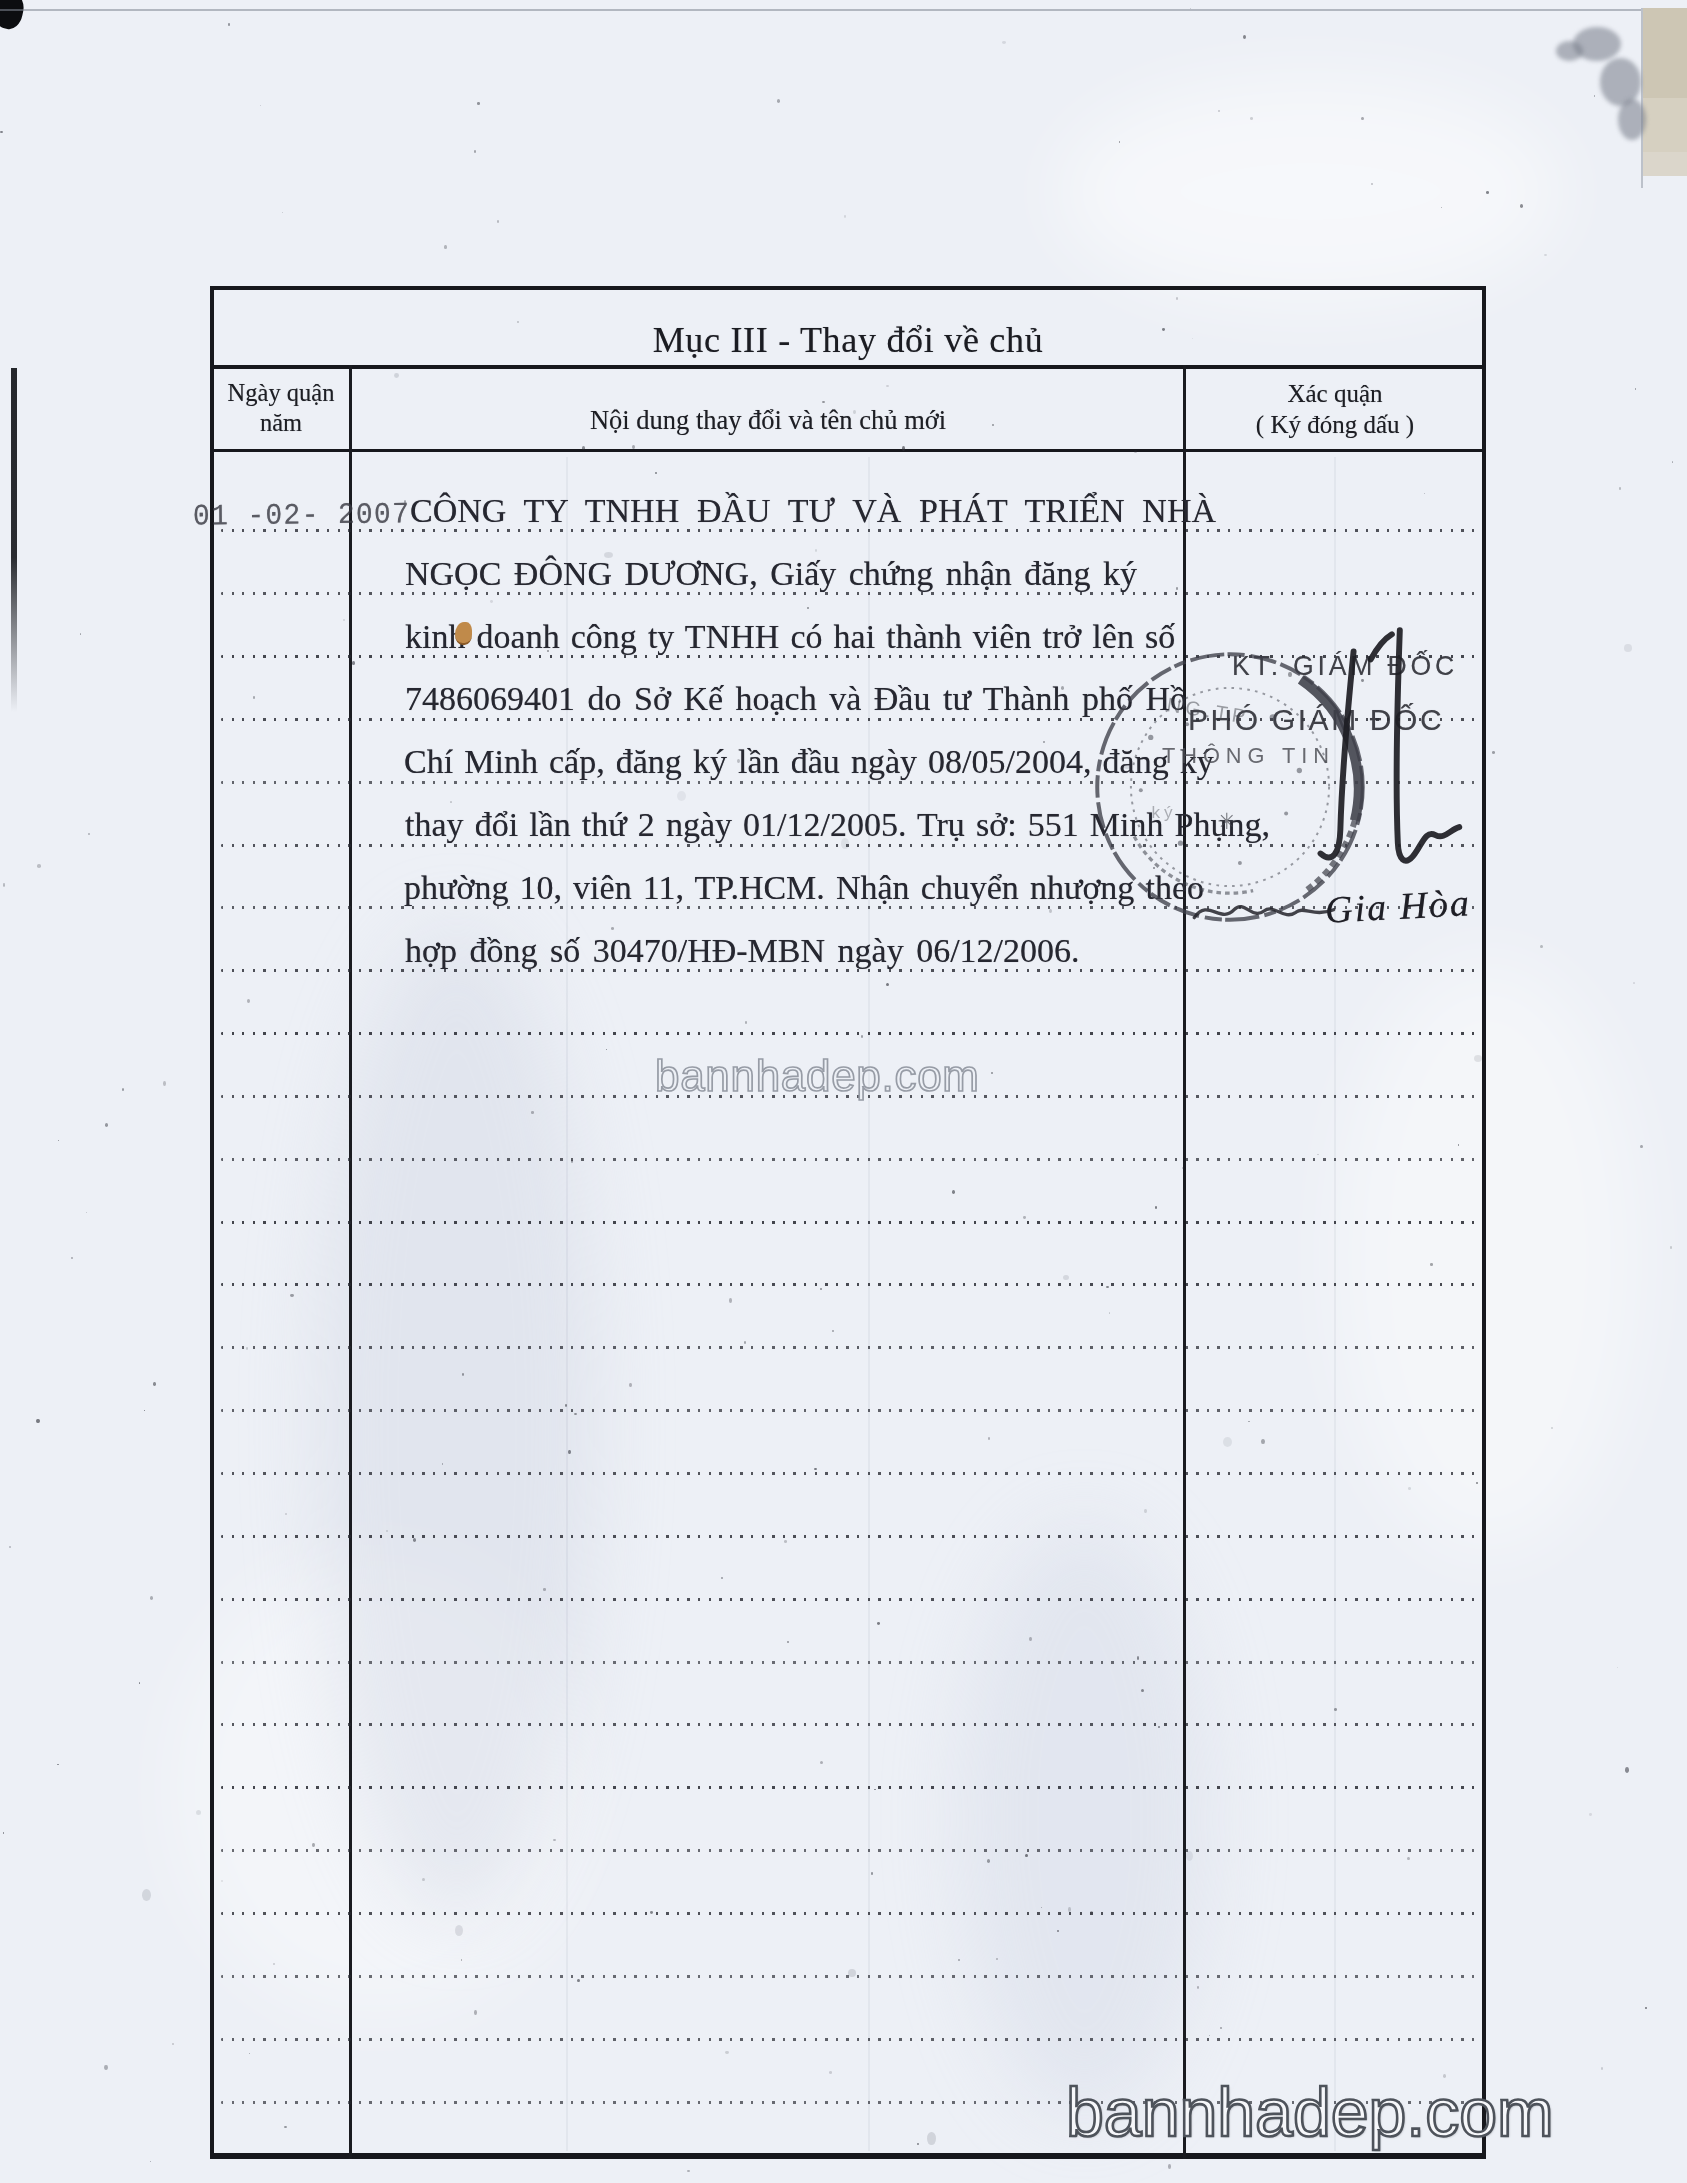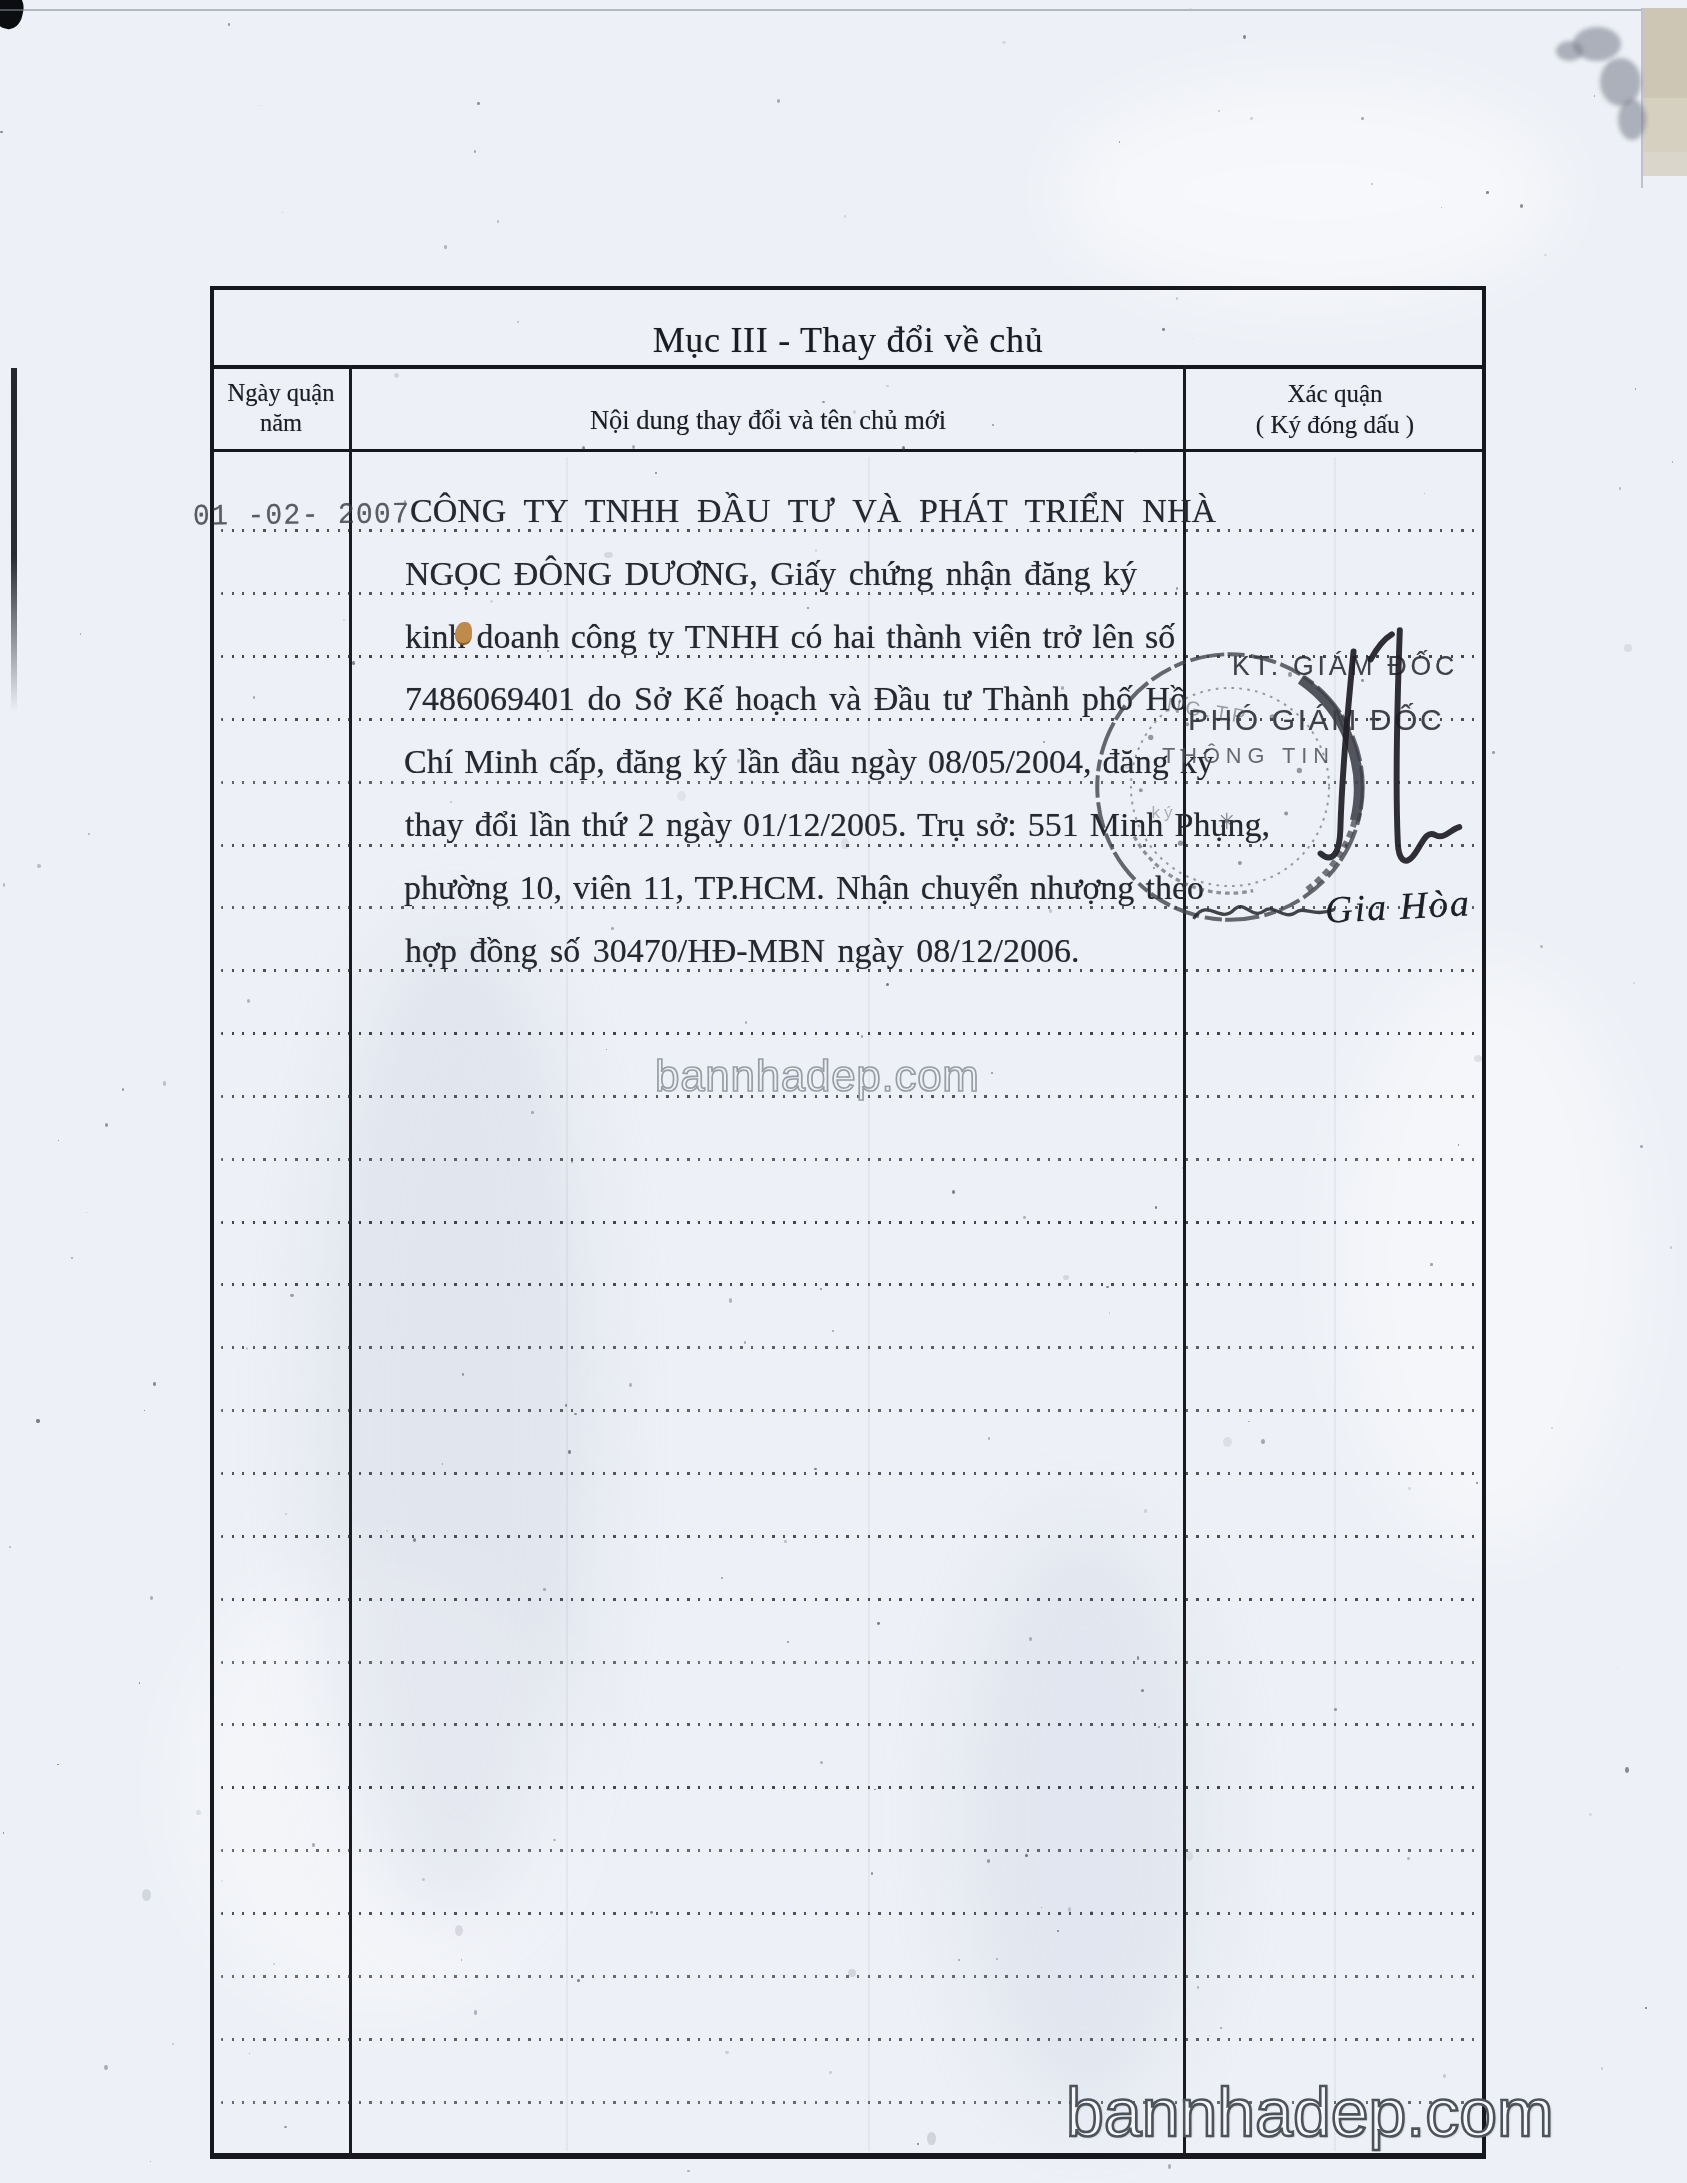--- a/index.html
+++ b/index.html
@@ -123,21 +123,21 @@
     <div class="rule" style="top: 2101px; opacity: 0.73;"></div>
   </div>
 <div id="typed">
     <div class="typed-line" style="left: 410px; top: 491px; word-spacing: 9.3px;">CÔNG TY TNHH ĐẦU TƯ VÀ PHÁT TRIỂN NHÀ</div>
     <div class="typed-line" style="left: 405px; top: 554px; word-spacing: 4px;">NGỌC ĐÔNG DƯƠNG, Giấy chứng nhận đăng ký</div>
     <div class="typed-line" style="left: 405px; top: 617px; word-spacing: 2.6px;">kinh doanh công ty TNHH có hai thành viên trở lên số</div>
     <div class="typed-line" style="left: 405px; top: 679px; word-spacing: 4px;">7486069401 do Sở Kế hoạch và Đầu tư Thành phố Hồ</div>
     <div class="typed-line" style="left: 404px; top: 742px; word-spacing: 2.6px;">Chí Minh cấp, đăng ký lần đầu ngày 08/05/2004, đăng ký</div>
     <div class="typed-line" style="left: 405px; top: 805px; word-spacing: 2.6px;">thay đổi lần thứ 2 ngày 01/12/2005. Trụ sở: 551 Minh Phụng,</div>
     <div class="typed-line" style="left: 404px; top: 868px; word-spacing: 2.6px;">phường 10, viên 11, TP.HCM. Nhận chuyển nhượng theo</div>
-    <div class="typed-line" style="left: 405px; top: 931px; word-spacing: 4px;">hợp đồng số 30470/HĐ-MBN ngày 08/12/2006.</div>
+    <div class="typed-line" style="left: 405px; top: 931px; word-spacing: 4px;">hợp đồng số 30470/HĐ-MBN ngày 06/12/2006.</div>
   </div>
 <div class="date-stamp">01 -02- 2007</div>
 
 <svg class="seal-svg" width="284" height="284" viewBox="0 0 430 430">
   <g fill="none" stroke="#3d3f49">
     <circle cx="215" cy="215" r="201" stroke-width="6" stroke-dasharray="34 6 18 8 52 5 26 9 40 7" opacity=".78"></circle>
     <path d="M 322 52 A 201 201 0 0 1 404 266" stroke-width="15" opacity=".88"></path>
     <path d="M 404 266 A 201 201 0 0 1 330 372" stroke-width="9" stroke-dasharray="10 7" opacity=".7"></path>
     <circle cx="215" cy="215" r="150" stroke-width="3" stroke-dasharray="4 8" opacity=".5"></circle>
     <path d="M 70 290 A 165 165 0 0 0 250 372" stroke-width="5" stroke-dasharray="7 6" opacity=".55"></path>

